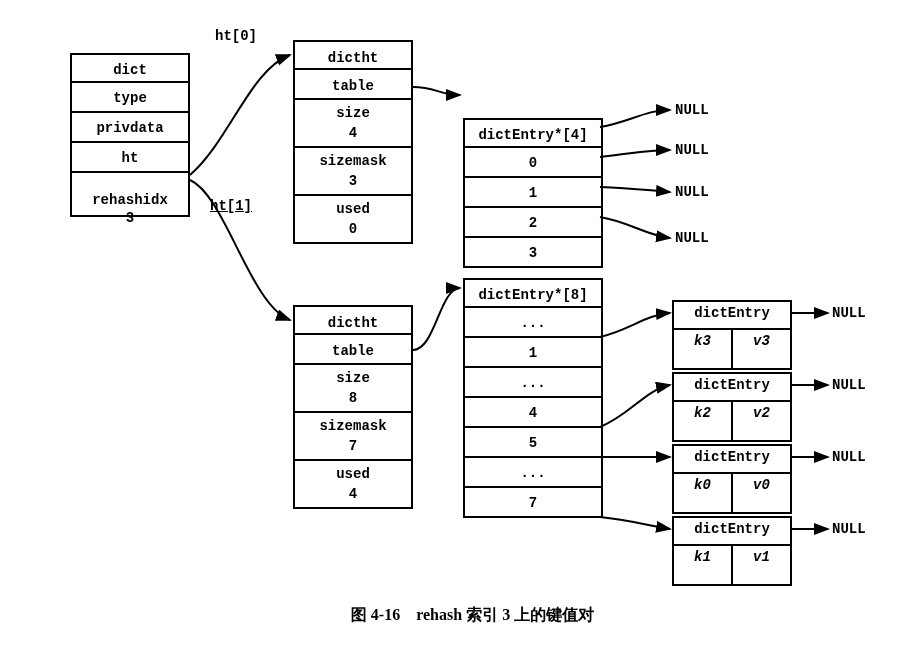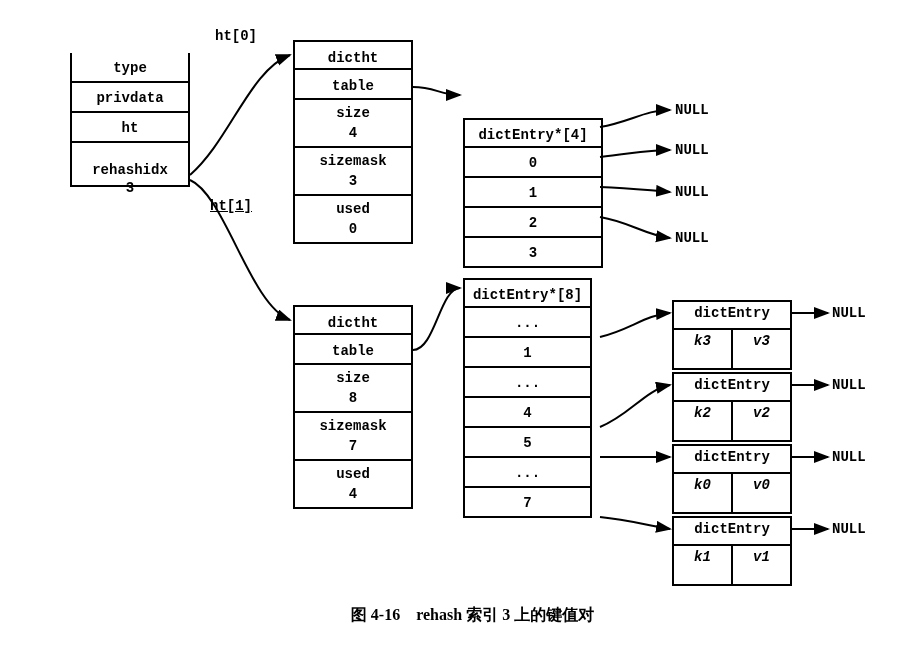--- a/index.html
+++ b/index.html
@@ -105,20 +105,21 @@
   <path d="M 580 437 C 610 437, 625 437, 650 437" stroke="#000" stroke-width="2" fill="none" marker-end="url(#ah)"></path>
   <path d="M 580 497 C 610 500, 625 505, 650 509" stroke="#000" stroke-width="2" fill="none" marker-end="url(#ah)"></path>
 
   <path d="M 772 293 L 808 293" stroke="#000" stroke-width="2" fill="none" marker-end="url(#ah)"></path>
   <path d="M 772 365 L 808 365" stroke="#000" stroke-width="2" fill="none" marker-end="url(#ah)"></path>
   <path d="M 772 437 L 808 437" stroke="#000" stroke-width="2" fill="none" marker-end="url(#ah)"></path>
   <path d="M 772 509 L 808 509" stroke="#000" stroke-width="2" fill="none" marker-end="url(#ah)"></path>
 </svg>
 
 <div class="stack" style="left:50px; top:33px;">
+  <div class="cell first">dict</div>
   <div class="cell">type</div>
   <div class="cell">privdata</div>
   <div class="cell">ht</div>
   <div class="cell" style="height:44px; white-space:pre; line-height:18px; padding-top:18px;">rehashidx
 3</div>
 </div>
 
 <div class="label" style="left:195px; top:8px;">ht[0]</div>
 <div class="label" style="left:190px; top:178px;text-decoration:underline;">ht[1]</div>
 
@@ -144,21 +145,21 @@
   <div class="cell">1</div>
   <div class="cell">2</div>
   <div class="cell">3</div>
 </div>
 
 <div class="null" style="left:655px; top:82px;">NULL</div>
 <div class="null" style="left:655px; top:122px;">NULL</div>
 <div class="null" style="left:655px; top:164px;">NULL</div>
 <div class="null" style="left:655px; top:210px;">NULL</div>
 
-<div class="stack" style="left:443px; top:258px; width:129px;">
+<div class="stack" style="left:443px; top:258px; width:140px;">
   <div class="cell first">dictEntry*[8]</div>
   <div class="cell">...</div>
   <div class="cell">1</div>
   <div class="cell">...</div>
   <div class="cell">4</div>
   <div class="cell">5</div>
   <div class="cell">...</div>
   <div class="cell">7</div>
 </div>
 

